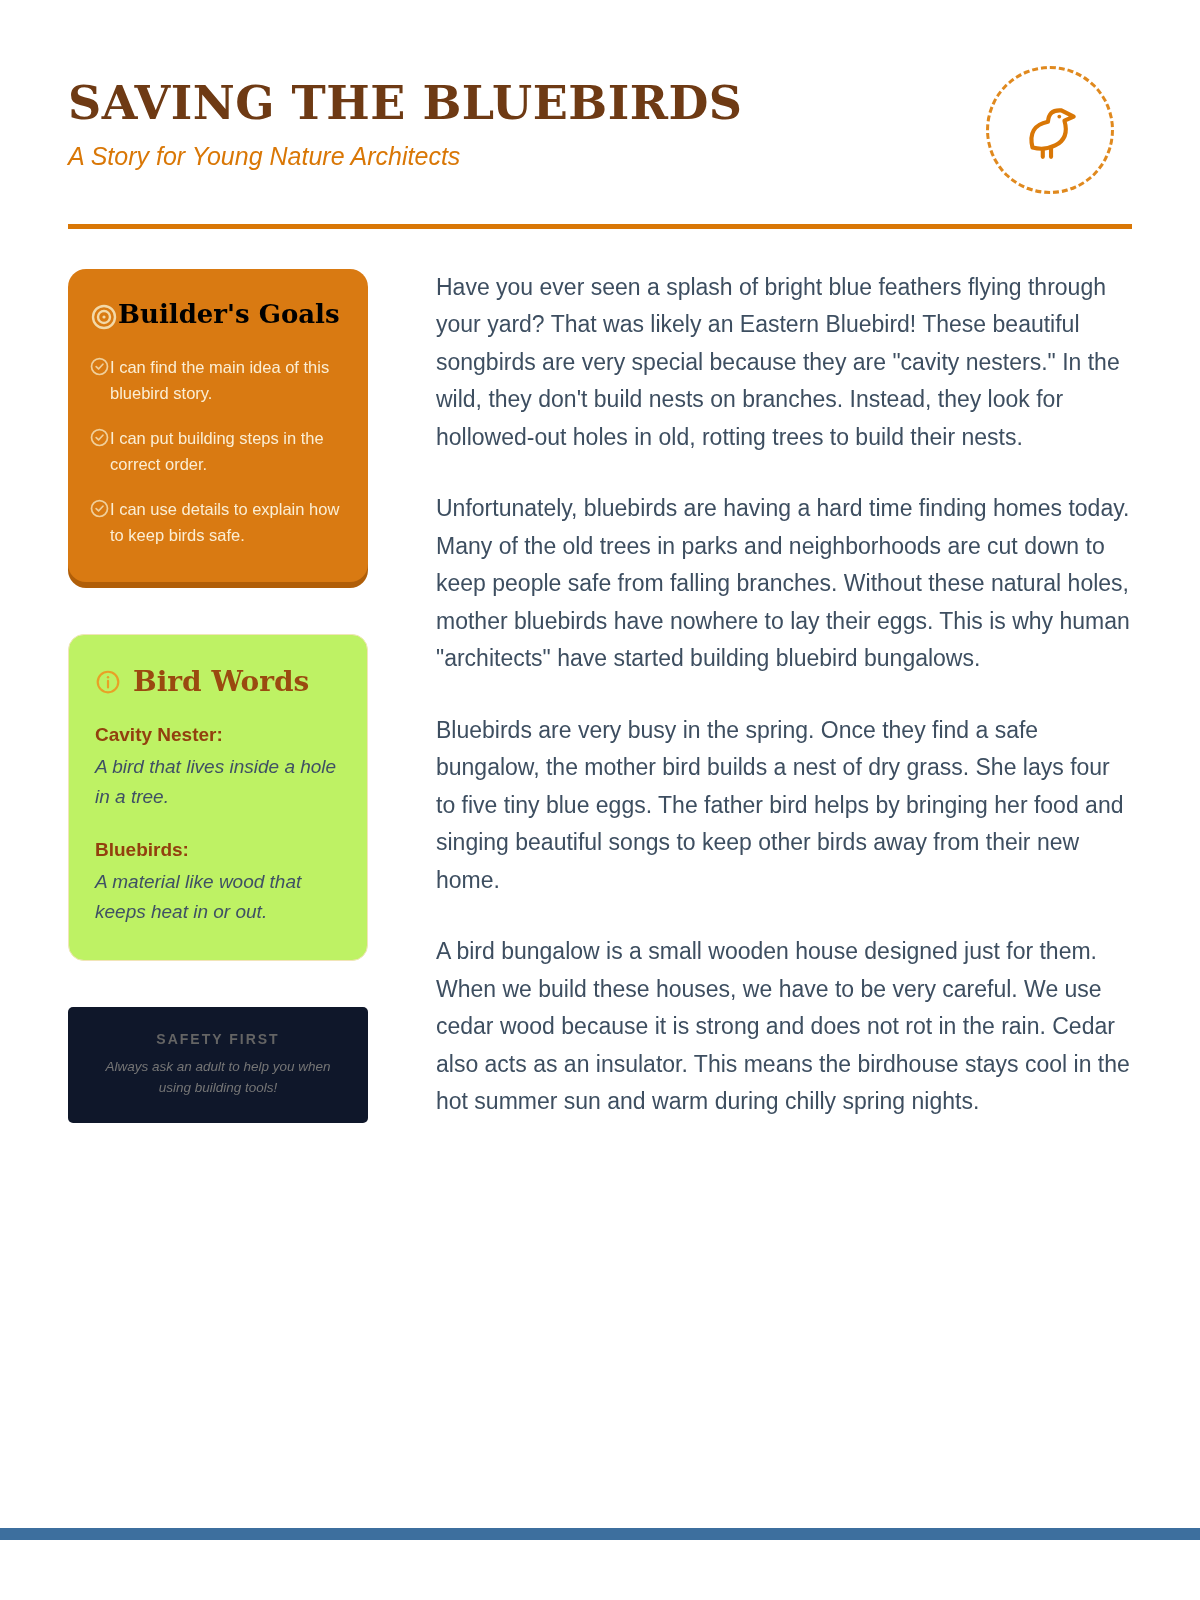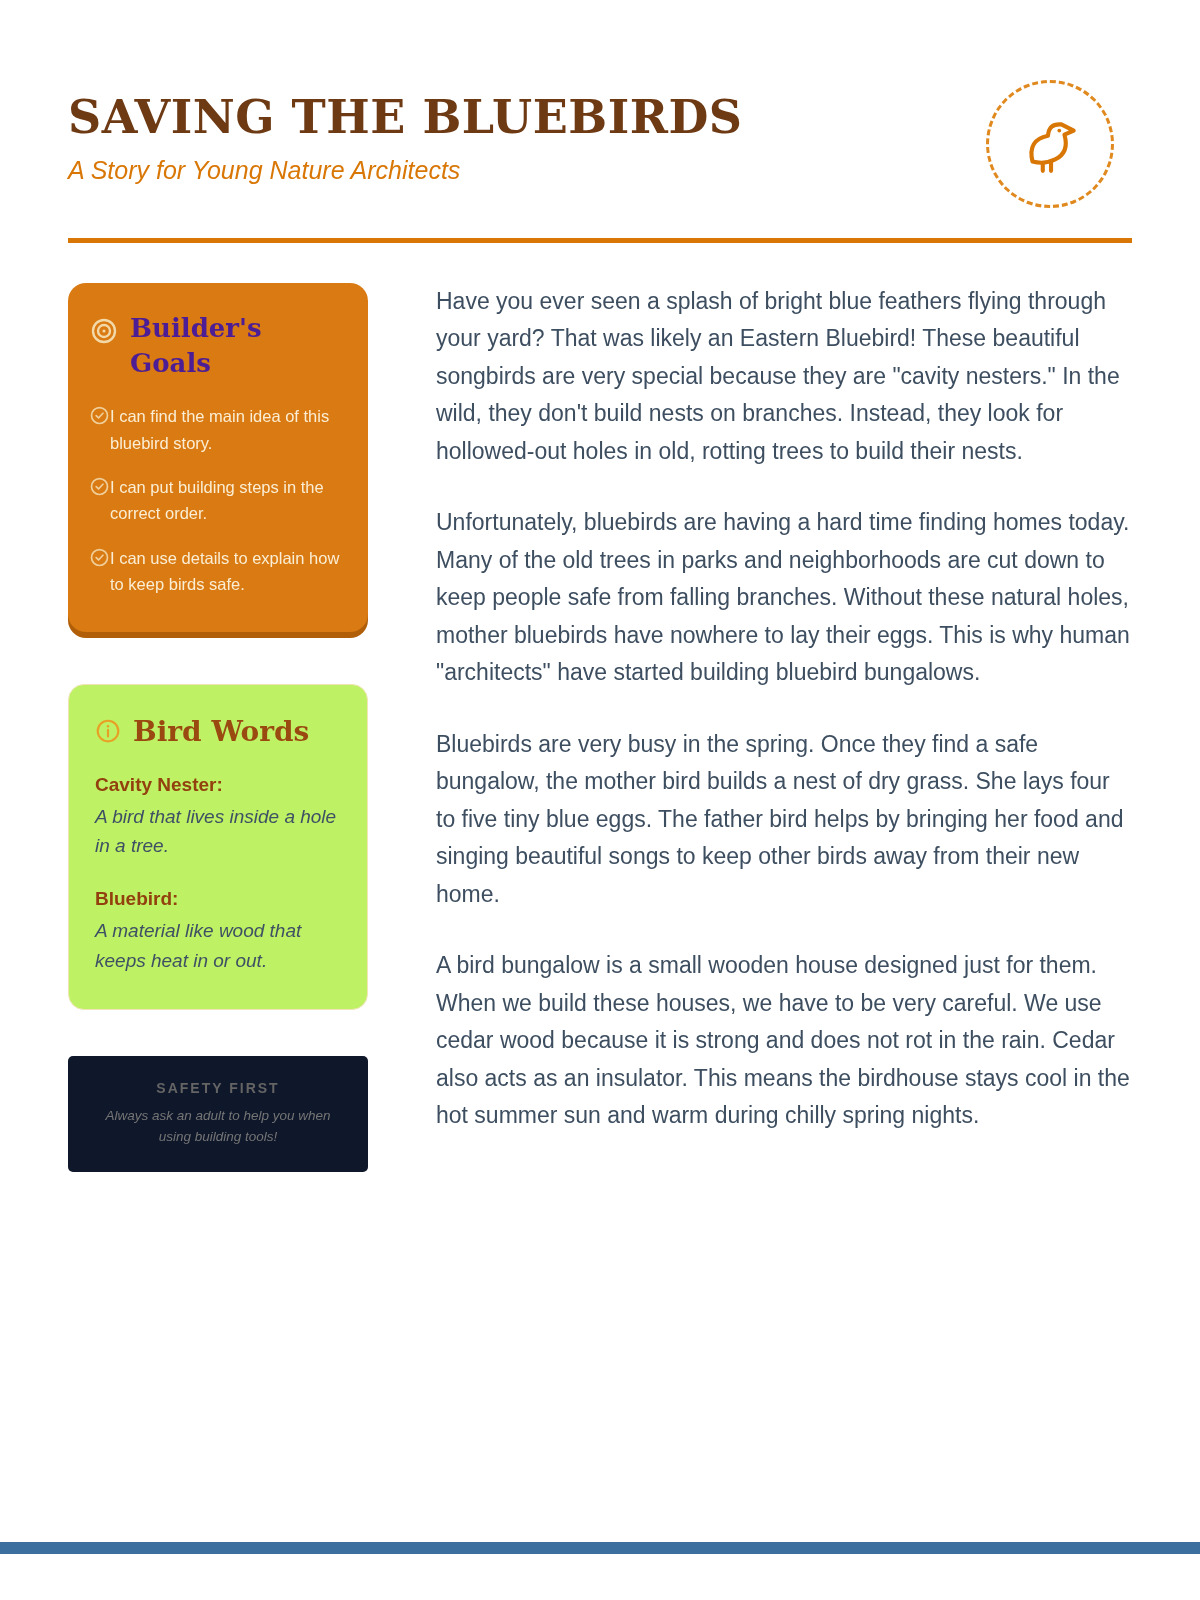--- a/index.html
+++ b/index.html
@@ -1,21 +1,21 @@
 <!DOCTYPE html>
 <html><head>
 <meta charset="utf-8">
 <style>
   * { box-sizing: border-box; }
   html, body { margin: 0; padding: 0; background: #ffffff; }
   .page {
     position: relative;
     width: 1200px;
     height: 1536px;
-    margin: 18px auto;
+    margin: 4px auto;
     background: #ffffff;
     font-family: "Liberation Sans", sans-serif;
     padding: 50px 68px 0 68px;
     overflow: hidden;
   }
 
   
   .header { display: flex; justify-content: space-between; align-items: flex-start; }
   .page-title {
     font-family: "DejaVu Serif", "Liberation Serif", serif;
@@ -54,26 +54,26 @@
   
   .goals-card {
     background: #d97a12;
     border-radius: 18px;
     padding: 28px 22px 16px 22px;
     color: #fbeed4;
     box-shadow: 0 6px 0 #b05e08;
     margin-bottom: 52px;
   }
   .goals-title {
-    display: flex; align-items: flex-start; gap: 12px;
+    display: flex; align-items: flex-start; 
     font-family: "DejaVu Serif", "Liberation Serif", serif;
     font-weight: 700;
     font-size: 26px;
     line-height: 1.35;
-    color: #4c1d95;
+    color: #000000;
     margin: 0 0 22px 0;
   }
   .goals-title .icon-wrap { margin-top: 6px; flex: 0 0 auto; }
   .goals-list { list-style: none; margin: 0; padding: 0; }
   .goal-item {
     display: flex; align-items: flex-start; gap: 1px;
     font-size: 16.5px;
     line-height: 1.6;
     margin-bottom: 18px;
     color: #fbeed4;
@@ -229,21 +229,21 @@
               <path d="M12 11 L12 17" stroke-linecap="round"></path>
             </svg>
           </span>
           <span>Bird Words</span>
         </h2>
         <div class="term-block">
           <p class="term">Cavity Nester:</p>
           <p class="definition">A bird that lives inside a hole in a tree.</p>
         </div>
         <div class="term-block">
-          <p class="term">Bluebird:</p>
+          <p class="term">Bluebirds:</p>
           <p class="definition">A material like wood that keeps heat in or out.</p>
         </div>
       </section>
 
       <section class="safety-card">
         <p class="safety-title">SAFETY FIRST</p>
         <p class="safety-text">Always ask an adult to help you when using building tools!</p>
       </section>
 
     </aside>

